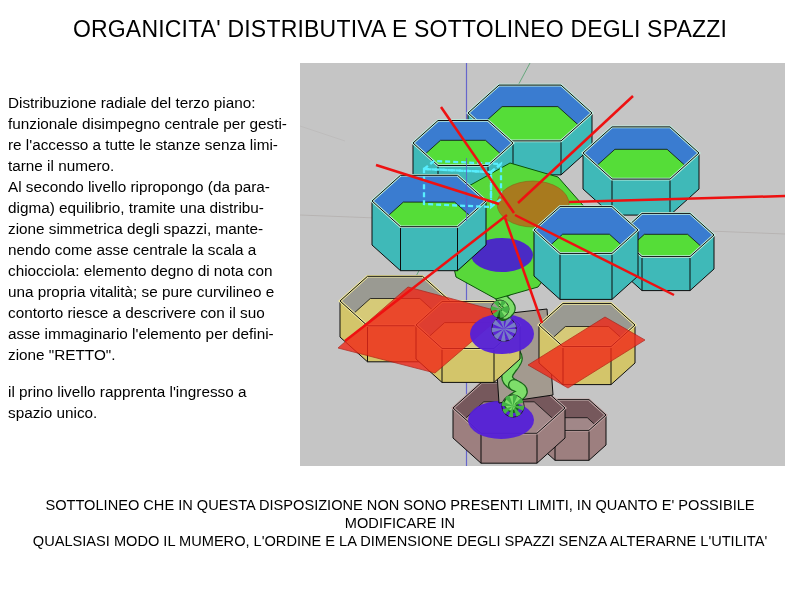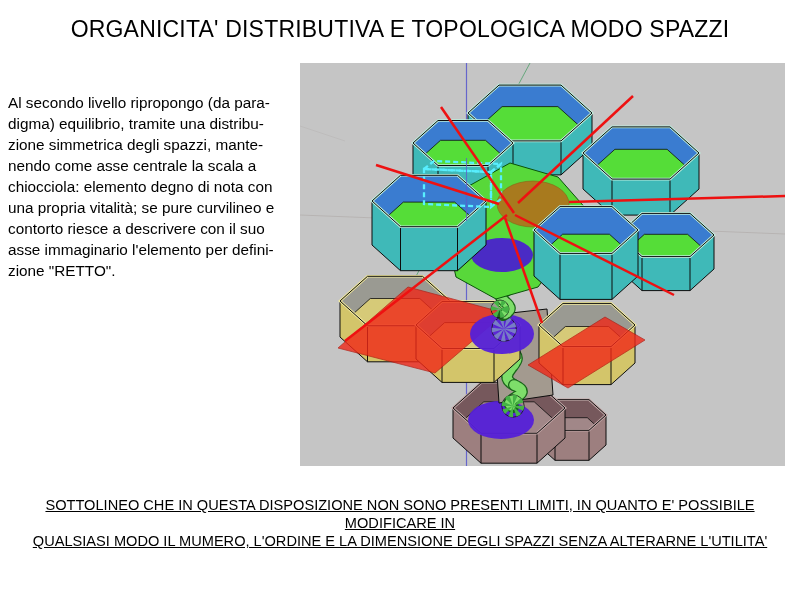--- a/index.html
+++ b/index.html
@@ -19,38 +19,44 @@
   .desc p{margin:0;white-space:pre-line;}
   .desc p.p2{}
   .desc p.p3{margin-top:16px;}
   .viewport{
     position:absolute;left:300px;top:63px;width:485px;height:403px;
     background:#c5c5c5;
   }
   .viewport svg{display:block;width:485px;height:403px;}
   .footnote{
     position:absolute;left:0;right:0;top:496px;margin:0;
-    text-align:center;font-size:14.6px;line-height:18px;white-space:pre-line;text-decoration:underline;
+    text-align:center;font-size:14.6px;line-height:18px;white-space:pre-line;
   }
 </style>
 </head>
 <body>
 
-<h1 class="title">ORGANICITA' DISTRIBUTIVA E TOPOLOGICA MODO SPAZZI</h1>
+<h1 class="title">ORGANICITA' DISTRIBUTIVA E SOTTOLINEO DEGLI SPAZZI</h1>
 
 <div class="desc">
+  <p class="p1">Distribuzione radiale del terzo piano:
+funzionale disimpegno centrale per gesti-
+re l'accesso a tutte le stanze senza limi-
+tarne il numero.</p>
   <p class="p2">Al secondo livello ripropongo (da para-
 digma) equilibrio, tramite una distribu-
 zione simmetrica degli spazzi, mante-
 nendo come asse centrale la scala a
 chiocciola: elemento degno di nota con
 una propria vitalità; se pure curvilineo e
 contorto riesce a descrivere con il suo
 asse immaginario l'elemento per defini-
 zione "RETTO".</p>
+  <p class="p3">il prino livello rapprenta l'ingresso a
+spazio unico.</p>
 </div>
 
 <div class="viewport">
   <svg id="scene" viewBox="0 0 485 403" xmlns="http://www.w3.org/2000/svg">
       <rect x="0" y="0" width="485" height="403" fill="#c5c5c5"></rect>
       <g>
         <line x1="0" y1="152" x2="485" y2="171" stroke="#b0aba9" stroke-width="1" opacity="0.65"></line>
         <line x1="0" y1="63" x2="45" y2="78" stroke="#b5b0ae" stroke-width="1" opacity="0.4"></line>
         <line x1="75" y1="290" x2="230" y2="0" stroke="#4fa06b" stroke-width="1" opacity="0.8"></line>
         <line x1="166.5" y1="0" x2="166.5" y2="403" stroke="#5c5ccc" stroke-width="1.2" opacity="0.9"></line>

